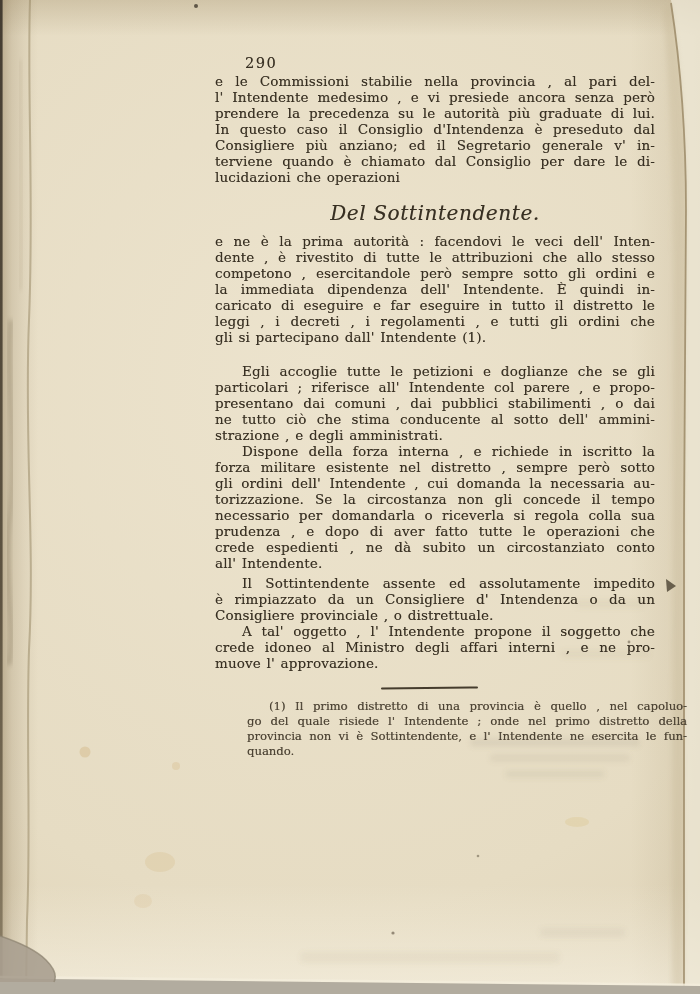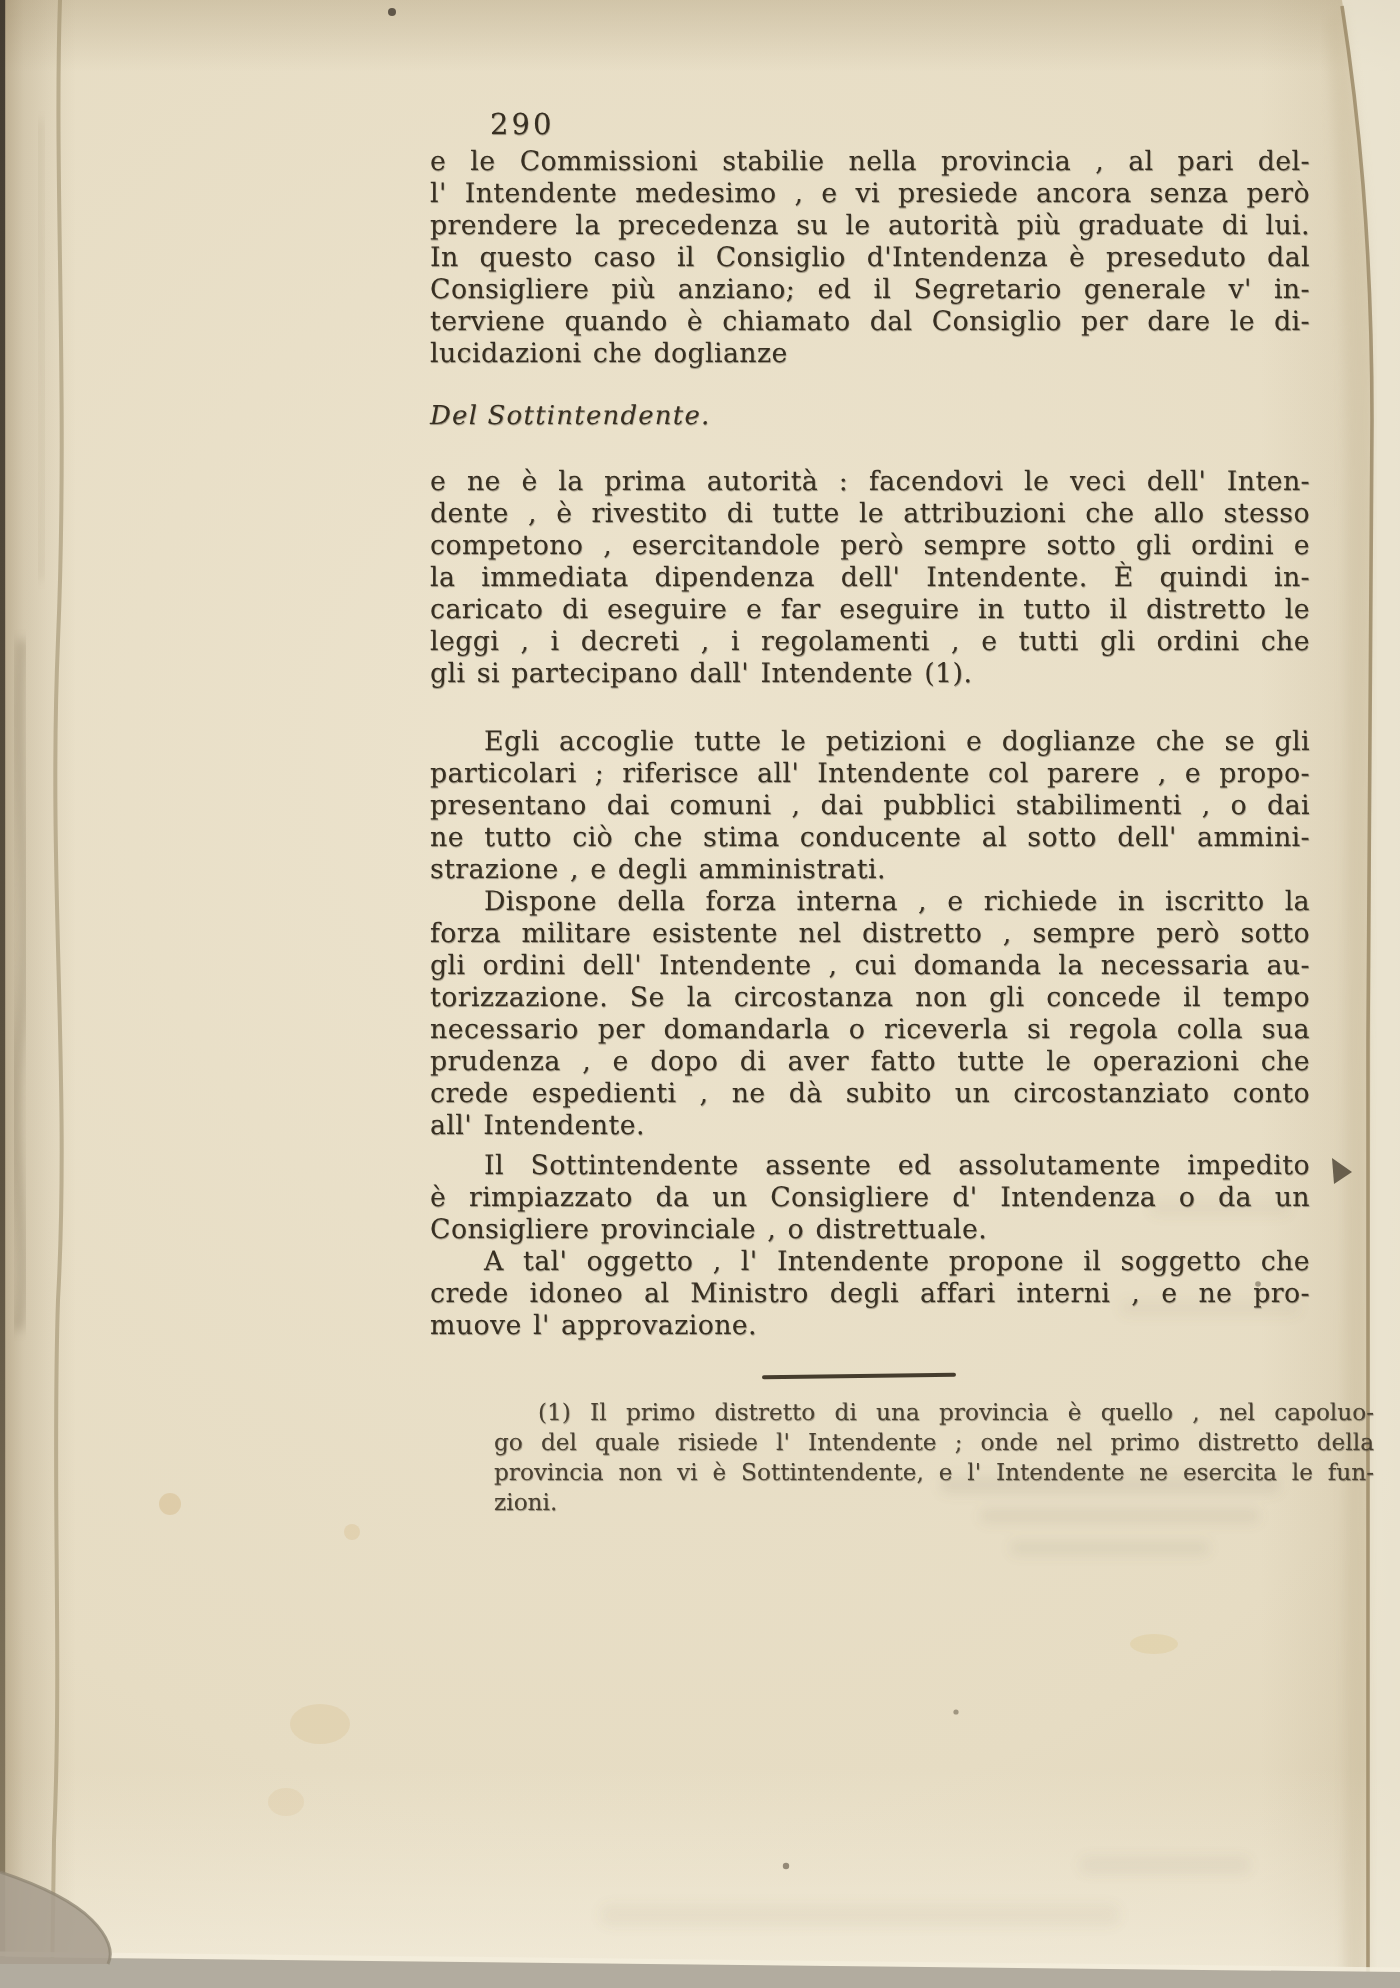--- a/index.html
+++ b/index.html
@@ -38,21 +38,21 @@
   .ln.ind{text-indent:27px;}
   .ln.end{text-align-last:left;-moz-text-align-last:left;}
   .p1{top:74px;}
   .p2{top:234px;}
   .p3{top:364px;}
   .p4{top:444px;}
   .p5{top:576px;}
   .p6{top:624px;}
   .heading{
     position:absolute;left:0;top:201px;width:440px;
-    font-style:italic;font-size:13px;letter-spacing:.6px;
+    text-align:center;font-style:italic;font-size:20px;letter-spacing:.6px;
   }
   .rule{
     position:absolute;left:166px;top:687px;width:97px;height:2.4px;
     background:#453c2d;transform:rotate(-.7deg);border-radius:1px;
   }
   .footnote{position:absolute;left:0;top:699px;width:440px;margin-left:32px;}
   .footnote .ln{font-size:11.6px;line-height:15px;height:15px;letter-spacing:0;word-spacing:1px;color:#4a4132;}
   .footnote .ln.ind{text-indent:22px;}
 </style>
 </head>
@@ -111,21 +111,21 @@
   <div class="col">
     <div class="pagenum">290</div>
 
     <div class="para p1">
         <div class="ln">e le Commissioni stabilie nella provincia , al pari del-</div>
         <div class="ln">l' Intendente medesimo , e vi presiede ancora senza però</div>
         <div class="ln">prendere la precedenza su le autorità più graduate di lui.</div>
         <div class="ln">In questo caso il Consiglio d'Intendenza è preseduto dal</div>
         <div class="ln">Consigliere più anziano; ed il Segretario generale v' in-</div>
         <div class="ln">terviene quando è chiamato dal Consiglio per dare le di-</div>
-        <div class="ln end">lucidazioni che doglianze</div>
+        <div class="ln end">lucidazioni che operazioni</div>
       </div>
 
     <div class="heading">Del Sottintendente.</div>
 
     <div class="para p2">
         <div class="ln">e ne è la prima autorità : facendovi le veci dell' Inten-</div>
         <div class="ln">dente , è rivestito di tutte le attribuzioni che allo stesso</div>
         <div class="ln">competono , esercitandole però sempre sotto gli ordini e</div>
         <div class="ln">la immediata dipendenza dell' Intendente. È quindi in-</div>
         <div class="ln">caricato di eseguire e far eseguire in tutto il distretto le</div>
@@ -163,17 +163,17 @@
         <div class="ln">crede idoneo al Ministro degli affari interni , e ne pro-</div>
         <div class="ln end">muove l' approvazione.</div>
       </div>
 
     <div class="rule"></div>
 
     <div class="footnote">
         <div class="ln ind">(1) Il primo distretto di una provincia è quello , nel capoluo-</div>
         <div class="ln">go del quale risiede l' Intendente ; onde nel primo distretto della</div>
         <div class="ln">provincia non vi è Sottintendente, e l' Intendente ne esercita le fun-</div>
-        <div class="ln end">zioni.</div>
+        <div class="ln end">quando.</div>
       </div>
   </div>
 
 </div>
 
 </body></html>

